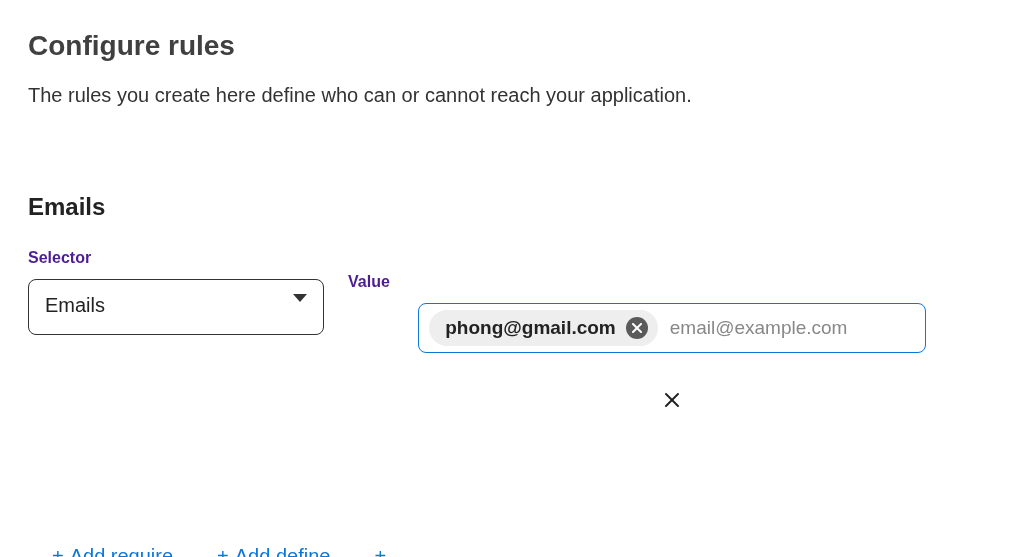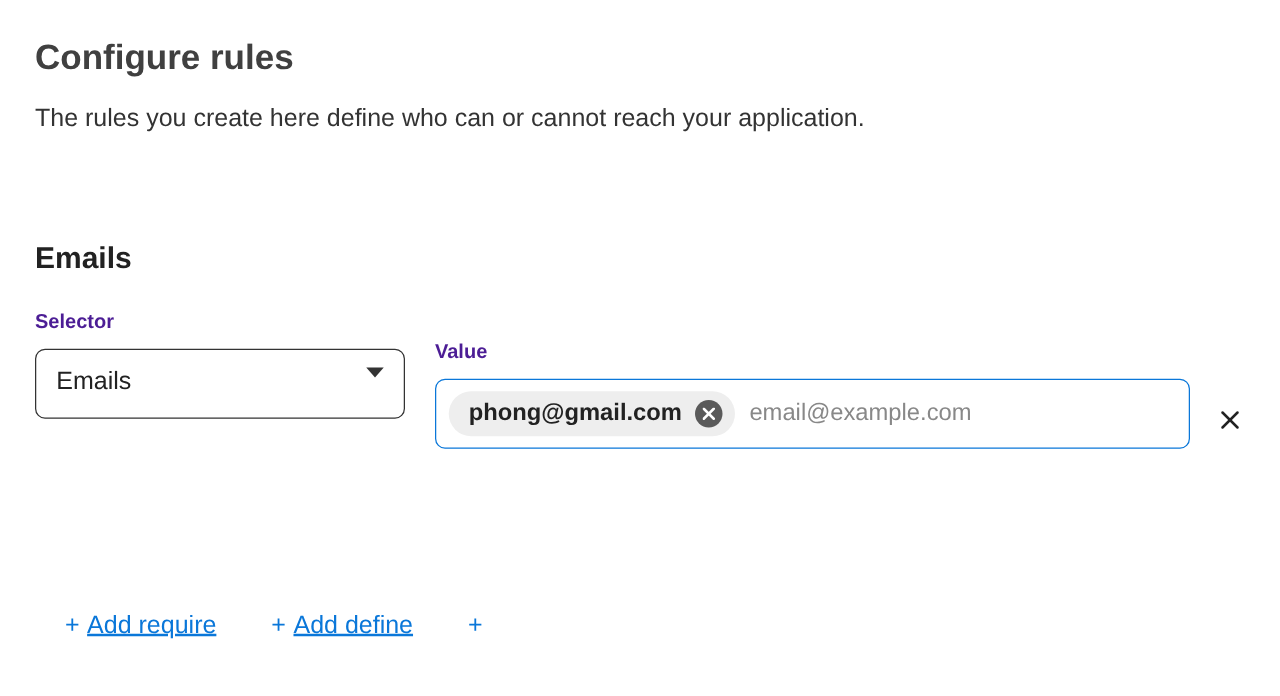--- a/index.html
+++ b/index.html
@@ -69,20 +69,21 @@
       width: 0;
       height: 0;
       border-left: 7px solid transparent;
       border-right: 7px solid transparent;
       border-top: 8px solid #333;
     }
     .value-row {
       display: flex;
       align-items: center;
       gap: 20px;
+      flex-direction: column;
     }
     .chip-input {
       display: flex;
       align-items: center;
       border: 1.5px solid #0a77d9;
       border-radius: 8px;
       padding: 6px 10px;
       gap: 12px;
       flex: 1;
       height: 56px;

